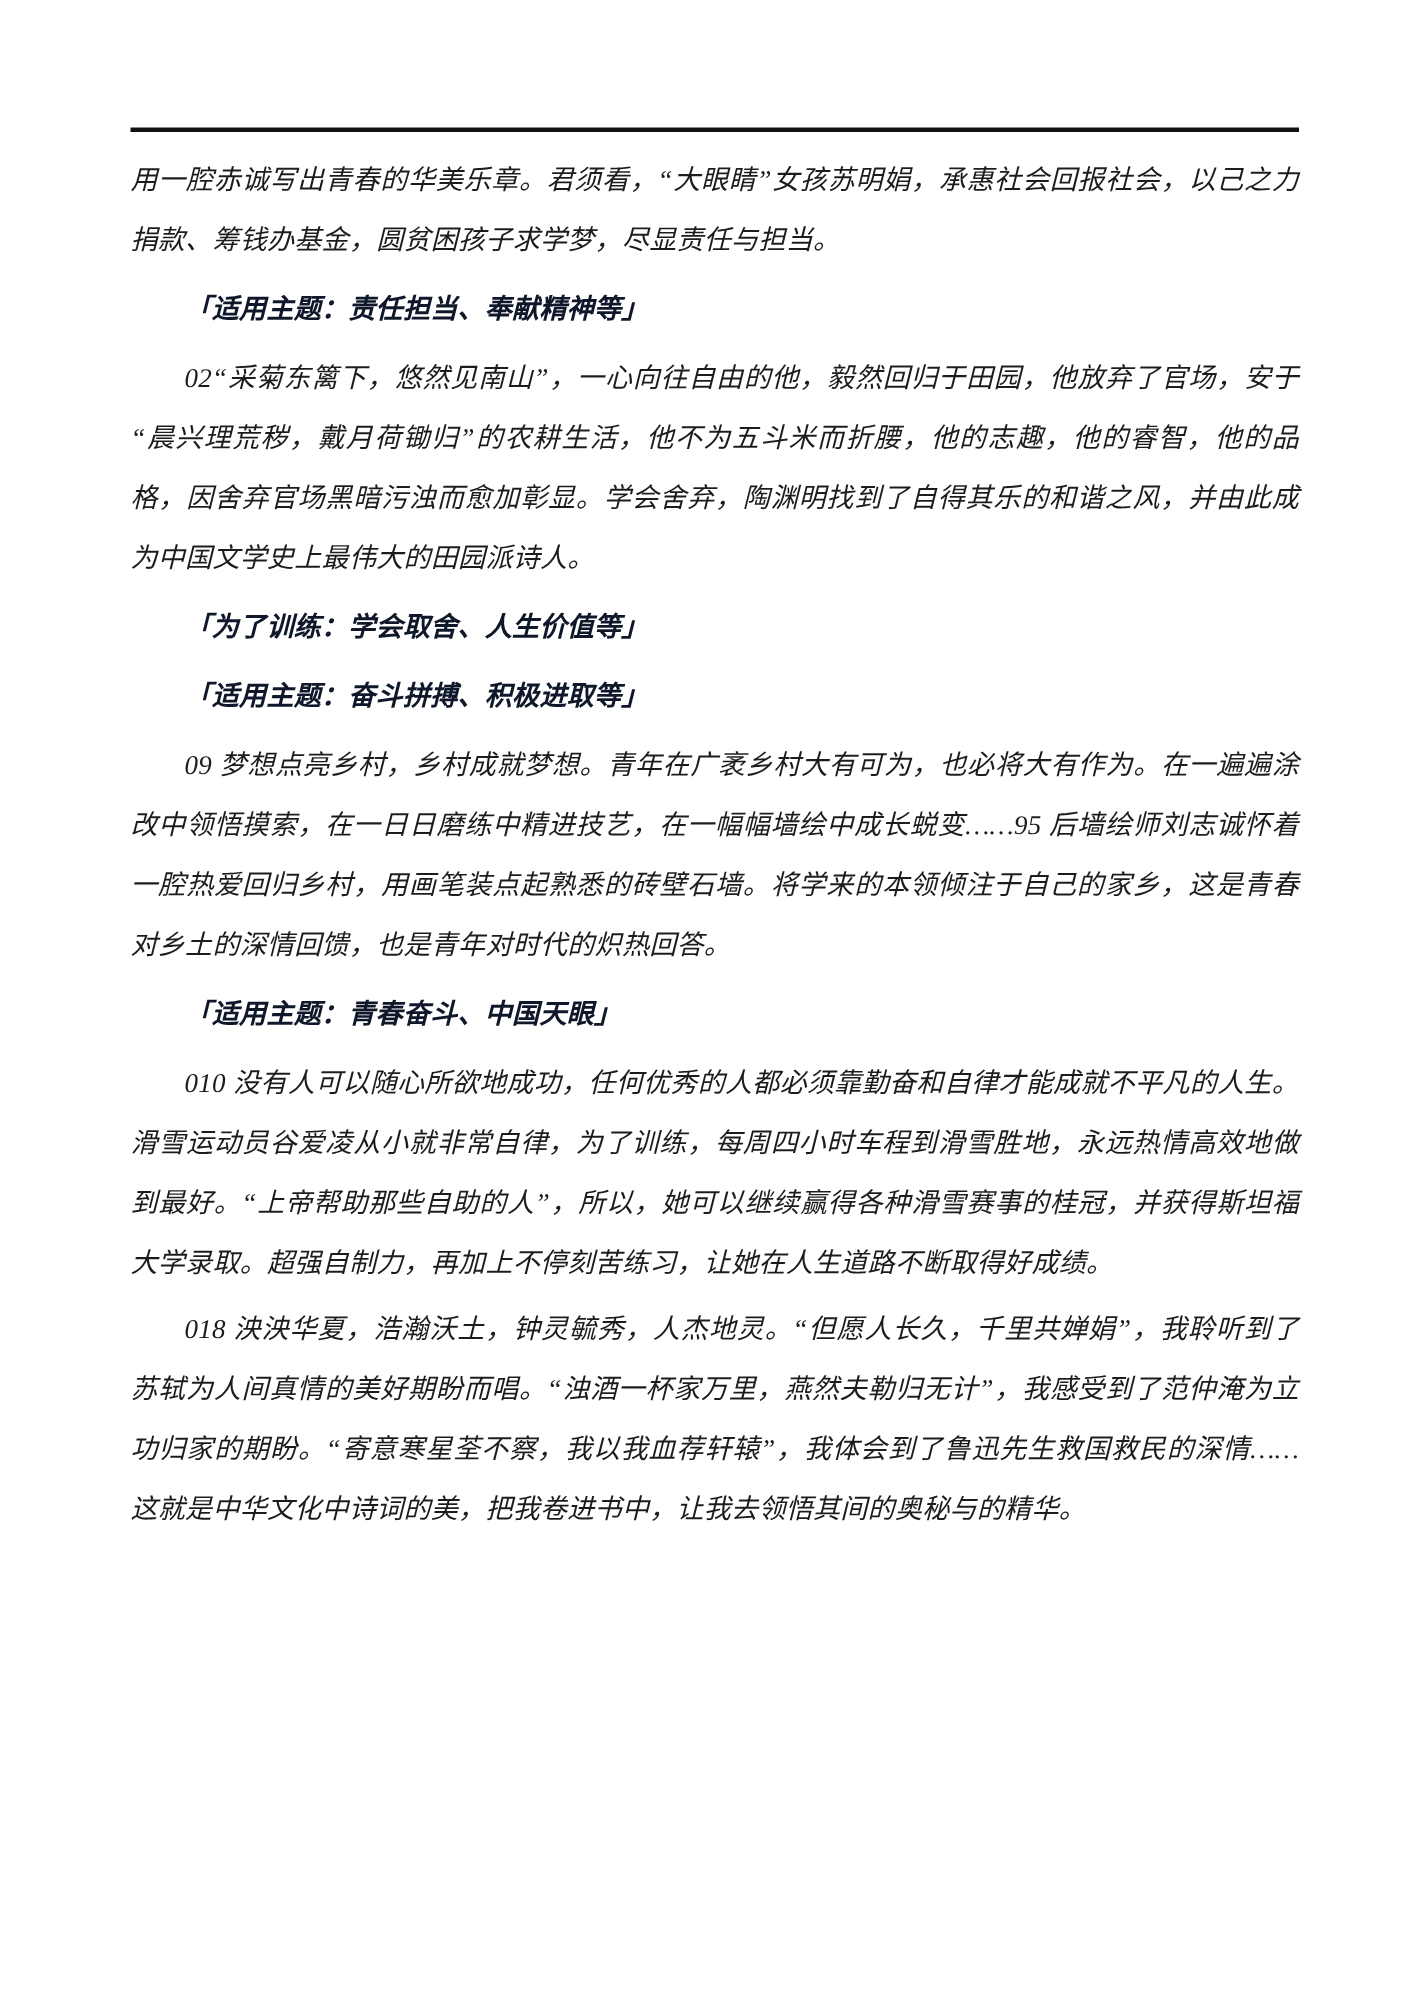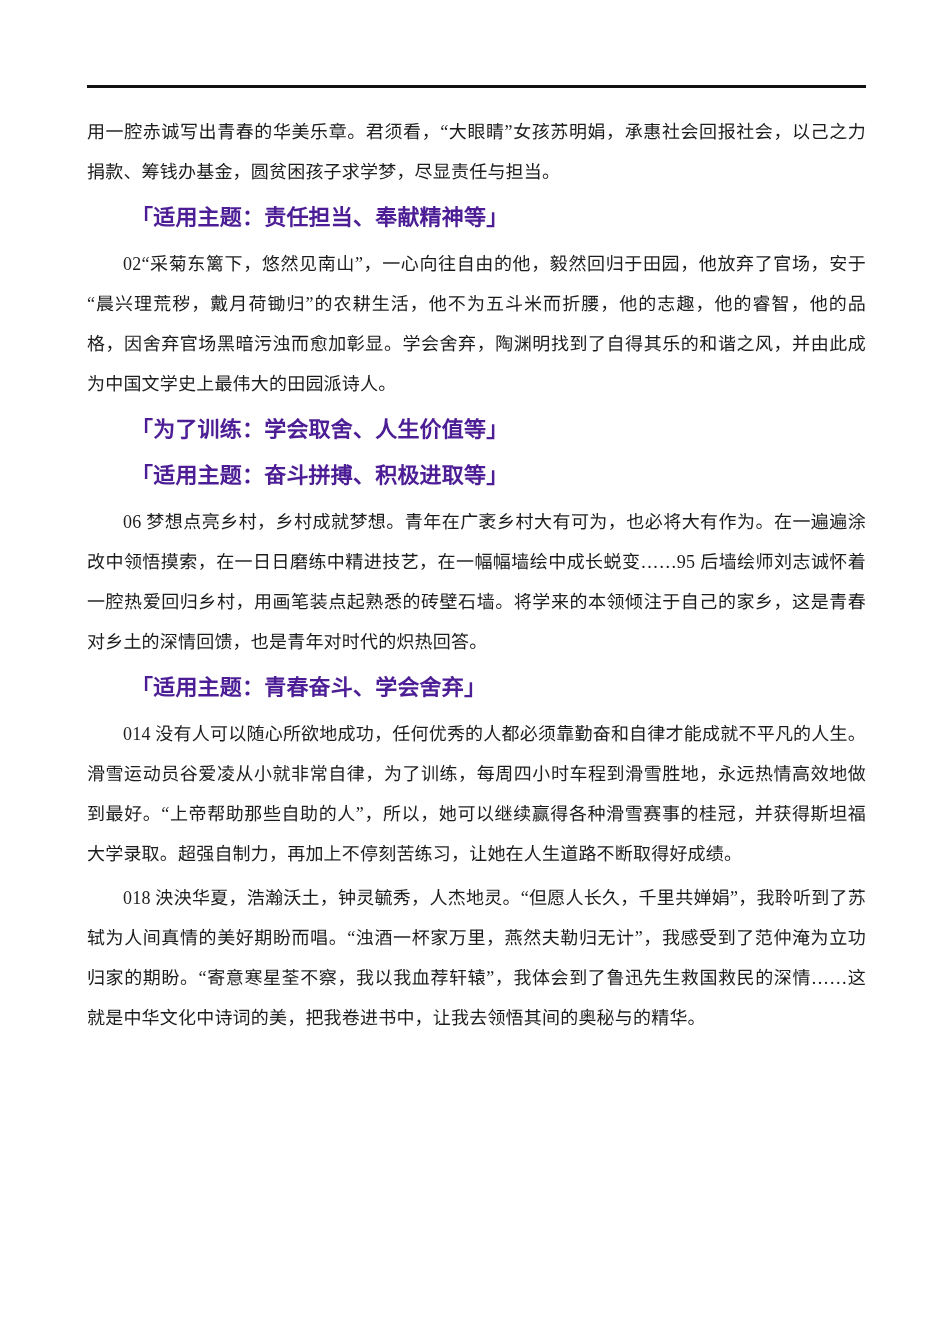--- a/index.html
+++ b/index.html
@@ -16,51 +16,51 @@
     width: 950px;
     height: 1344px;
     padding: 0 84px 0 87px;
     background: #ffffff;
   }
   .header-rule {
     height: 0;
     border-bottom: 3px solid #121212;
     margin-top: 85px;
   }
-  .content { padding-top: 24px; }
+  .content { padding-top: 12px; font-style: italic; }
   .para {
     margin: 0 0 4px 0;
     font-size: 18px;
     line-height: 40px;
     text-align: justify;
     text-indent: 2em;
     letter-spacing: 0.2px;
     word-break: break-all;
   }
   .para.no-indent { text-indent: 0; }
   .topic {
     margin: 6px 0;
-    font-size: 22px;
+    font-size: 18px;
     line-height: 40px;
     font-weight: 700;
     text-indent: 2em;
     letter-spacing: 0.2px;
-    color: #4c1d95;
+    color: #0f172a;
     font-family: "Liberation Sans", "DejaVu Sans", sans-serif;
   }
 </style>
 </head>
 <body>
 
 <div class="page">
   <div class="header-rule"></div>
   <div class="content">
     <p class="para no-indent">用一腔赤诚写出青春的华美乐章。君须看，“大眼睛”女孩苏明娟，承惠社会回报社会，以己之力捐款、筹钱办基金，圆贫困孩子求学梦，尽显责任与担当。</p>
     <p class="topic">「适用主题：责任担当、奉献精神等」</p>
     <p class="para">02“采菊东篱下，悠然见南山”，一心向往自由的他，毅然回归于田园，他放弃了官场，安于“晨兴理荒秽，戴月荷锄归”的农耕生活，他不为五斗米而折腰，他的志趣，他的睿智，他的品格，因舍弃官场黑暗污浊而愈加彰显。学会舍弃，陶渊明找到了自得其乐的和谐之风，并由此成为中国文学史上最伟大的田园派诗人。</p>
     <p class="topic">「为了训练：学会取舍、人生价值等」</p>
     <p class="topic">「适用主题：奋斗拼搏、积极进取等」</p>
-    <p class="para">06 梦想点亮乡村，乡村成就梦想。青年在广袤乡村大有可为，也必将大有作为。在一遍遍涂改中领悟摸索，在一日日磨练中精进技艺，在一幅幅墙绘中成长蜕变……95 后墙绘师刘志诚怀着一腔热爱回归乡村，用画笔装点起熟悉的砖壁石墙。将学来的本领倾注于自己的家乡，这是青春对乡土的深情回馈，也是青年对时代的炽热回答。</p>
-    <p class="topic">「适用主题：青春奋斗、学会舍弃」</p>
-    <p class="para">014 没有人可以随心所欲地成功，任何优秀的人都必须靠勤奋和自律才能成就不平凡的人生。滑雪运动员谷爱凌从小就非常自律，为了训练，每周四小时车程到滑雪胜地，永远热情高效地做到最好。“上帝帮助那些自助的人”，所以，她可以继续赢得各种滑雪赛事的桂冠，并获得斯坦福大学录取。超强自制力，再加上不停刻苦练习，让她在人生道路不断取得好成绩。</p>
+    <p class="para">09 梦想点亮乡村，乡村成就梦想。青年在广袤乡村大有可为，也必将大有作为。在一遍遍涂改中领悟摸索，在一日日磨练中精进技艺，在一幅幅墙绘中成长蜕变……95 后墙绘师刘志诚怀着一腔热爱回归乡村，用画笔装点起熟悉的砖壁石墙。将学来的本领倾注于自己的家乡，这是青春对乡土的深情回馈，也是青年对时代的炽热回答。</p>
+    <p class="topic">「适用主题：青春奋斗、中国天眼」</p>
+    <p class="para">010 没有人可以随心所欲地成功，任何优秀的人都必须靠勤奋和自律才能成就不平凡的人生。滑雪运动员谷爱凌从小就非常自律，为了训练，每周四小时车程到滑雪胜地，永远热情高效地做到最好。“上帝帮助那些自助的人”，所以，她可以继续赢得各种滑雪赛事的桂冠，并获得斯坦福大学录取。超强自制力，再加上不停刻苦练习，让她在人生道路不断取得好成绩。</p>
     <p class="para">018 泱泱华夏，浩瀚沃土，钟灵毓秀，人杰地灵。“但愿人长久，千里共婵娟”，我聆听到了苏轼为人间真情的美好期盼而唱。“浊酒一杯家万里，燕然夫勒归无计”，我感受到了范仲淹为立功归家的期盼。“寄意寒星荃不察，我以我血荐轩辕”，我体会到了鲁迅先生救国救民的深情……这就是中华文化中诗词的美，把我卷进书中，让我去领悟其间的奥秘与的精华。</p>
   </div>
 </div>
 
 </body></html>

